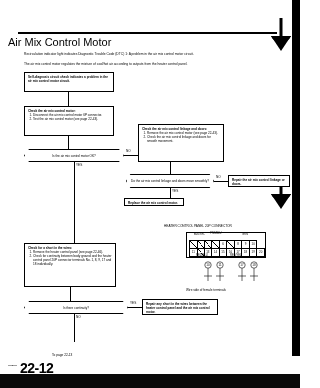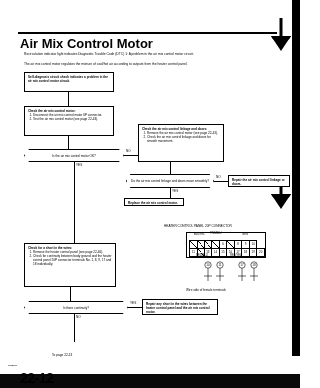--- a/index.html
+++ b/index.html
@@ -14,21 +14,21 @@
 
   
   .rt-arrow{position:absolute;left:268px;top:18px;width:26px;height:34px;}
   .rt-arrow2{position:absolute;left:268px;top:176px;width:26px;height:34px;}
   .rt-arrow svg, .rt-arrow2 svg{display:block;}
 
   h1.title{position:absolute;left:18px;top:14px;margin:0;font-size:13.5px;
            font-weight:bold;letter-spacing:.2px;}
   .rule{position:absolute;left:18px;top:32px;width:259px;height:1.6px;background:#000;}
 
-  h2.sub{position:absolute;left:20px;top:36px;margin:0;font-size:13px;font-weight:bold;}
+  h2.sub{position:absolute;left:8px;top:36px;margin:0;font-size:11px;font-weight:normal;}
 
   .intro1{position:absolute;left:24px;top:52px;width:252px;font-size:3.3px;line-height:1.25;}
   .intro2{position:absolute;left:24px;top:62px;width:252px;font-size:3.3px;line-height:1.25;}
 
   
   .box{position:absolute;border:0.9px solid #000;background:#fff;
        font-size:3.1px;line-height:1.32;padding:2px 3px;box-sizing:border-box;}
   .box b{font-weight:bold;display:block;}
   .box ol{margin:0;padding-left:5px;}
   .box ol li{margin:0;padding:0;}
@@ -50,21 +50,21 @@
   .cgrid{position:absolute;left:2px;top:7px;border-collapse:collapse;}
   .cgrid td{border:0.7px solid #000;width:7.1px;height:7px;font-size:2.9px;
             text-align:center;vertical-align:middle;padding:0;line-height:7px;}
   .cgrid td.blank{background:#fff;position:relative;}
   .cgrid td.blank:after{content:"";position:absolute;left:0;top:0;width:100%;height:100%;
      background:linear-gradient(to top right,transparent 47%,#000 47%,#000 53%,transparent 53%);}
   .wirelbl{position:absolute;font-size:2.7px;}
   .caption{position:absolute;font-size:3.1px;}
 
   .footnote{position:absolute;font-size:3.2px;}
-  .pageno{position:absolute;left:20px;bottom:2px;font-size:14px;font-weight:bold;
+  .pageno{position:absolute;left:20px;bottom:12px;font-size:14px;font-weight:bold;
           letter-spacing:-0.5px;}
   .pgprefix{position:absolute;left:8px;bottom:20px;font-size:5px;letter-spacing:-1px;}
 </style>
 </head>
 <body>
 
 <div class="page">
 
   <div class="binding"></div>
   <div class="binding2"></div>

